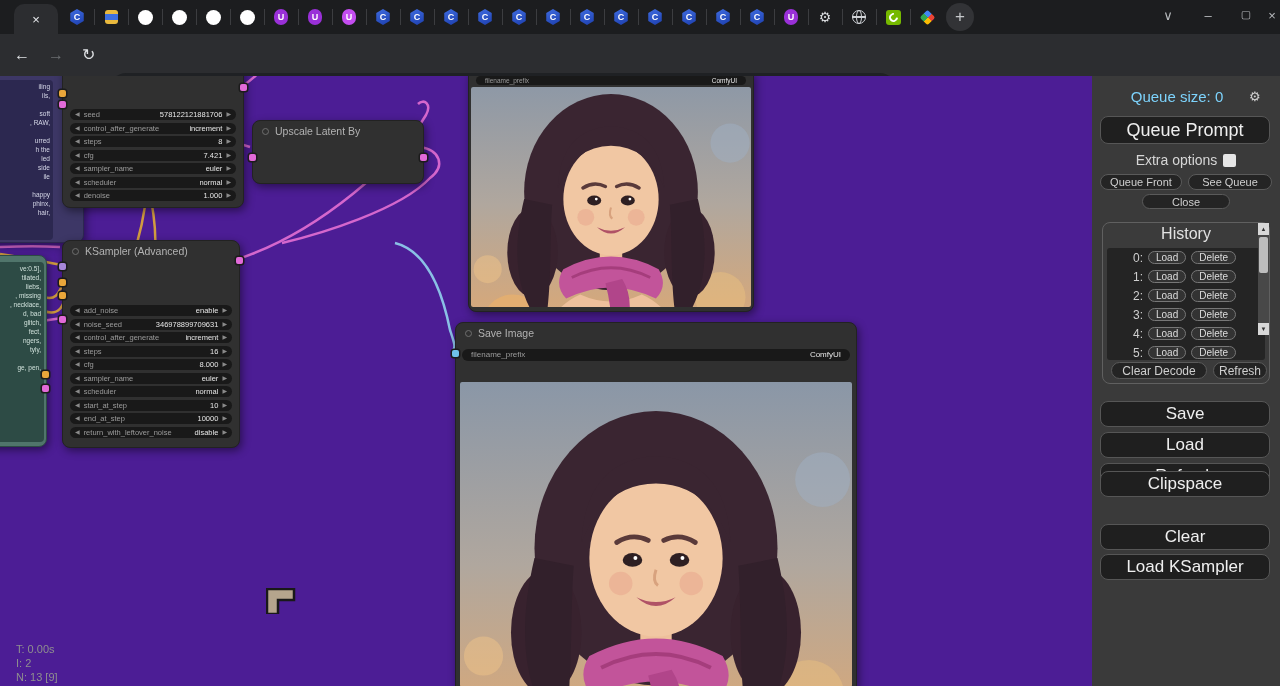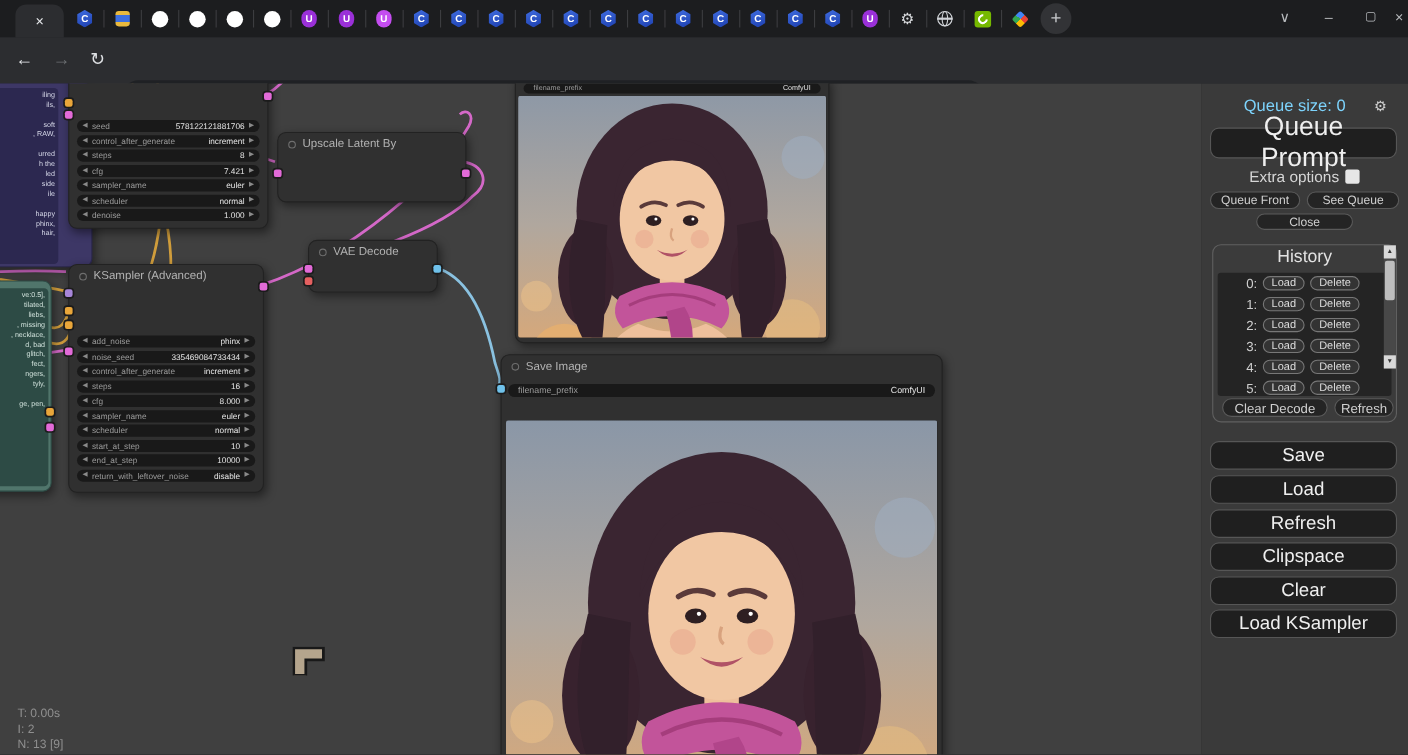--- a/index.html
+++ b/index.html
@@ -51,21 +51,21 @@
   .puzzle::after{content:"";position:absolute;left:-3px;top:4px;width:5px;height:5px;border-radius:50%;background:#e6e8ea}
   .vdiv{width:1px;height:18px;background:#55585b}
   .panelic{width:15px;height:12px;border:1.5px solid #dbdee1;border-radius:3px;position:relative;box-sizing:content-box}
   .panelic::after{content:"";position:absolute;right:0;top:0;bottom:0;width:5px;background:#dbdee1}
   .avatar{width:17px;height:17px;border-radius:50%;background:#dfe3e6;position:relative;overflow:hidden}
   .avatar::before{content:"";position:absolute;top:3px;left:5.5px;width:6px;height:6px;border-radius:50%;background:#3a3d40}
   .avatar::after{content:"";position:absolute;top:10.5px;left:2.5px;width:12px;height:8px;border-radius:50% 50% 0 0;background:#3a3d40}
   .kebab{color:#d8dadd;font-size:14px}
 
   
-  #canvas{left:0;top:76px;width:1092px;height:610px;background:#404040;overflow:hidden}
+  #canvas{left:0;top:76px;width:1092px;height:610px;background:#4c1d95;overflow:hidden}
   #wires{position:absolute;left:0;top:0;width:1092px;height:610px;pointer-events:none}
   .node{position:absolute;background:#303030;border:1px solid #222;border-radius:8px;box-shadow:2px 3px 9px rgba(0,0,0,.45)}
   .ntitle{position:absolute;left:9px;top:4px;display:flex;gap:6px;align-items:center;color:#b2b2b2;font-size:10.5px;white-space:nowrap}
   .ndot{width:7px;height:7px;border-radius:50%;border:1.5px solid #6e6e6e;box-sizing:border-box}
   .widget{display:flex;align-items:center;background:#191919;border-radius:8px;height:11px;margin:0 7px 2.5px;padding:0 5px;font-size:7.5px;line-height:11px}
   .widget .wa{color:#8a8a8a;font-size:6px}
   .widget .wn{color:#9b9b9b;margin:0 auto 0 4px;white-space:nowrap}
   .widget .wv{color:#e6e6e6;margin-right:4px;white-space:nowrap}
   .slot{position:absolute;width:7px;height:7px;border-radius:2px;box-shadow:0 0 0 1.5px #1b1b1b}
   .c-model{background:#a786d9}.c-cond{background:#e9a63a}.c-lat{background:#e26ad8}.c-vae{background:#e46060}.c-img{background:#6fc1ea}
@@ -74,21 +74,21 @@
   .ptext{position:absolute;overflow:hidden;text-align:right;font-size:6.5px;line-height:9px;color:#d6d8e8}
   .ptext div{white-space:pre}
   #stats{left:16px;top:566px;color:#8f8f8f;font-size:11px;line-height:14px}
   #corner-handle{left:266px;top:512px;width:30px;height:26px}
 
   
   #sidebar{left:1092px;top:76px;width:188px;height:610px;background:#3a3a3a}
   #queue-size{left:0;top:12px;width:170px;text-align:center;color:#7dd3fc;font-size:15px}
   #sb-gear{left:157px;top:13px;color:#cfcfcf;font-size:13px}
   .bigbtn{position:absolute;left:8px;width:170px;height:26px;background:#1f1f1f;border:1px solid #565656;border-radius:8px;color:#efefef;font-size:17px;display:flex;align-items:center;justify-content:center;box-sizing:border-box}
-  #queue-prompt{top:40px;height:28px;font-size:24px}
+  #queue-prompt{top:40px;height:28px;font-size:18px}
   #extra-row{left:0;top:76px;width:188px;display:flex;align-items:center;justify-content:center;gap:6px;color:#d6d6d6;font-size:14px}
   #extra-check{width:13px;height:13px;background:#e6e6e6;border-radius:2px}
   .pill{position:absolute;background:#242424;border:1px solid #5a5a5a;border-radius:10px;color:#cfcfcf;font-size:11px;display:flex;align-items:center;justify-content:center;box-sizing:border-box}
   #queue-front{left:8px;top:98px;width:82px;height:16px}
   #see-queue{left:96px;top:98px;width:84px;height:16px}
   #close-btn{left:50px;top:118px;width:88px;height:15px}
   #history-panel{left:10px;top:146px;width:168px;height:162px;background:#3b3b3b;border:1px solid #606060;border-radius:8px;box-sizing:border-box}
   #history-title{position:absolute;left:0;top:2px;width:100%;text-align:center;color:#e2e2e2;font-size:16px}
   #history-list{position:absolute;left:4px;top:25px;width:158px;height:112px;background:#242424;border-radius:3px;overflow:hidden}
   .hrow{display:flex;align-items:center;gap:5px;height:19px;padding-left:22px}
@@ -399,51 +399,42 @@
 
   <div class="node" style="left:252px;top:44px;width:170px;height:62px">
     <div class="ntitle">
         <span class="ndot"></span>
         <span>Upscale Latent By</span>
       </div>
     <span class="slot c-lat" style="left:-4px;top:33px"></span>
     <span class="slot c-lat" style="right:-4px;top:33px"></span>
   </div>
 
-  <div class="node" style="left:280px;top:142px;width:116px;height:46px">
-    <div class="ntitle">
-        <span class="ndot"></span>
-        <span>VAE Decode</span>
-      </div>
-    <span class="slot c-lat" style="left:-4px;top:22px"></span>
-    <span class="slot c-vae" style="left:-4px;top:33px"></span>
-    <span class="slot c-img" style="right:-4px;top:22px"></span>
-  </div>
 
   <div class="node" style="left:62px;top:164px;width:176px;height:206px">
     <div class="ntitle">
         <span class="ndot"></span>
         <span>KSampler (Advanced)</span>
       </div>
     <span class="slot c-model" style="left:-4px;top:22px"></span>
     <span class="slot c-cond" style="left:-4px;top:38px"></span>
     <span class="slot c-cond" style="left:-4px;top:51px"></span>
     <span class="slot c-lat" style="left:-4px;top:75px"></span>
     <span class="slot c-lat" style="right:-4px;top:16px"></span>
     <div style="position:absolute;left:0;top:64px;width:100%" id="adv-widgets">
         <div class="widget">
           <span class="wa">◀</span>
           <span class="wn">add_noise</span>
-          <span class="wv">phinx</span>
+          <span class="wv">enable</span>
           <span class="wa">▶</span>
         </div>
         <div class="widget">
           <span class="wa">◀</span>
           <span class="wn">noise_seed</span>
-          <span class="wv">335469084733434</span>
+          <span class="wv">346978899709631</span>
           <span class="wa">▶</span>
         </div>
         <div class="widget">
           <span class="wa">◀</span>
           <span class="wn">control_after_generate</span>
           <span class="wv">increment</span>
           <span class="wa">▶</span>
         </div>
         <div class="widget">
           <span class="wa">◀</span>
@@ -582,17 +573,17 @@
       <div class="sbtn" style="bottom:0">▼</div>
     </div>
     <button class="pill" id="clear-history">Clear Decode</button>
     <button class="pill" id="refresh-small">Refresh</button>
   </div>
 
   <div id="main-buttons">
       <button class="bigbtn" style="top: 325px;">Save</button>
       <button class="bigbtn" style="top: 356px;">Load</button>
       <button class="bigbtn" style="top: 387px;">Refresh</button>
-      <button class="bigbtn" style="top: 417px;">Clipspace</button>
+      <button class="bigbtn" style="top: 395px;">Clipspace</button>
       <button class="bigbtn" style="top: 448px;">Clear</button>
       <button class="bigbtn" style="top: 478px;">Load KSampler</button>
     </div>
 </div>
 
 </body></html>

